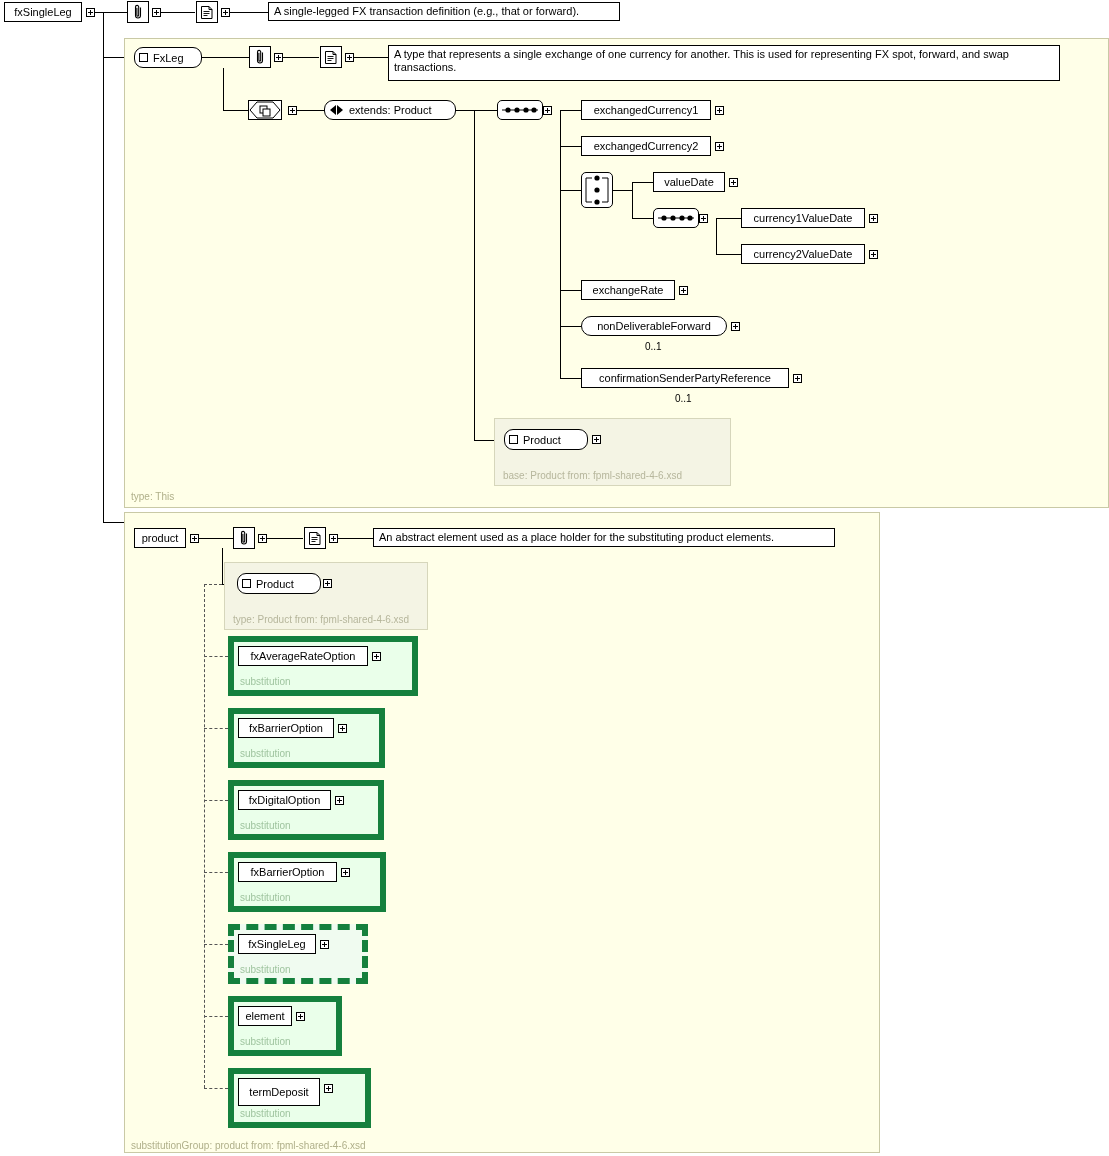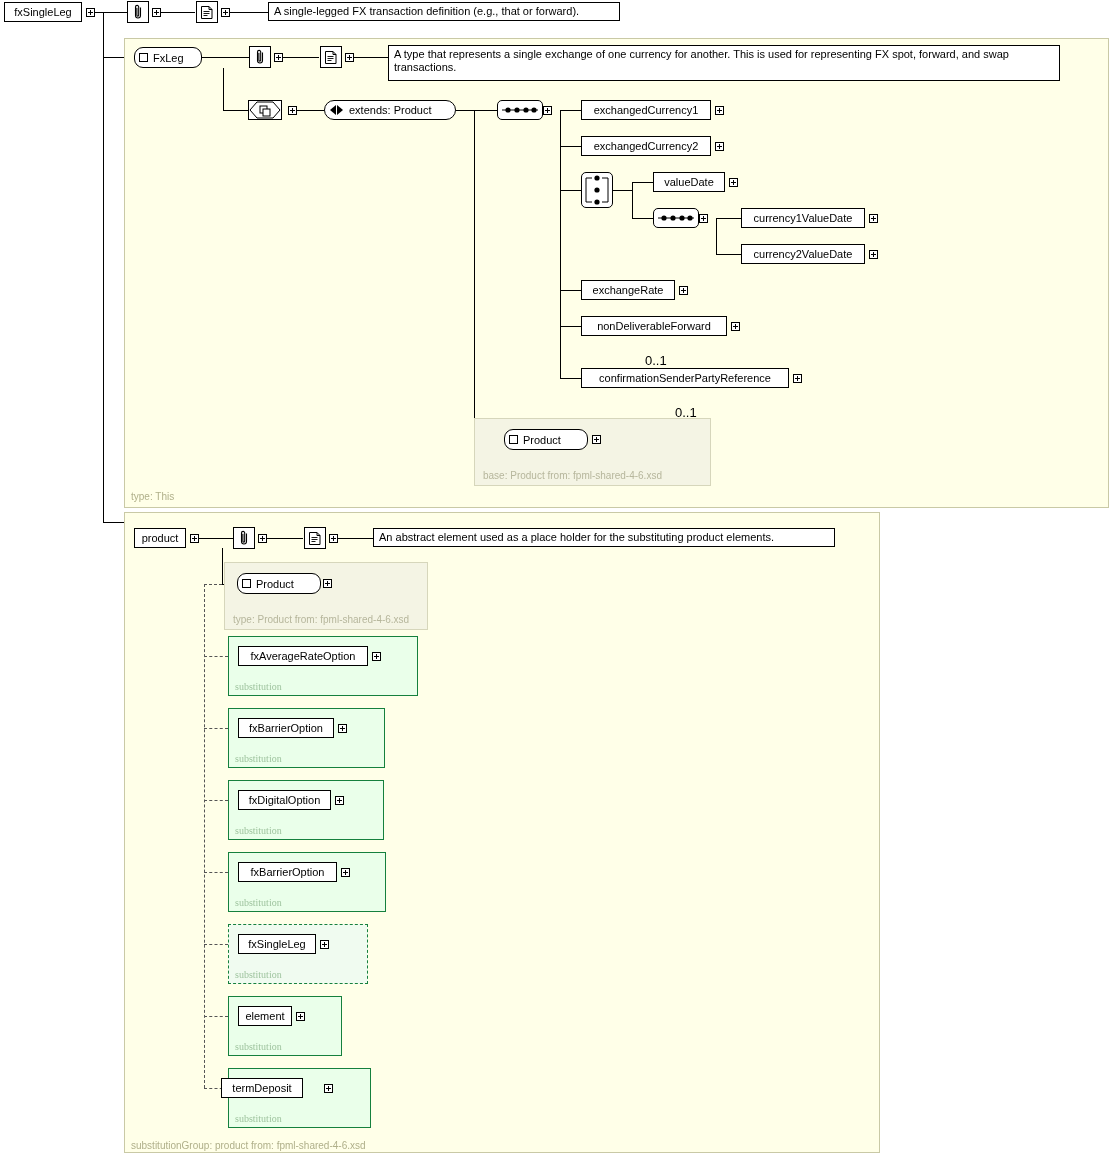--- a/index.html
+++ b/index.html
@@ -28,21 +28,21 @@
   }
   .panel{
     position:absolute;box-sizing:border-box;
     background:#ffffe8;border:1px solid #c9c9a6;
   }
   .panel-label{
     position:absolute;font-size:10px;color:#b0b08a;white-space:nowrap;
   }
   .greenbox{
     position:absolute;box-sizing:border-box;
-    background:#eaffea;border:1px solid #15803d;font-family:Liberation Serif, serif;
+    background:#eaffea;border:6px solid #15803d;
   }
   .greenbox.dashed{border-style:dashed;background:#f0fbf0;}
   .greenbox .sub{
     position:absolute;left:6px;bottom:3px;font-size:10px;color:#9fc49f;
   }
   .graybox{
     position:absolute;box-sizing:border-box;
     background:#f4f4e4;border:1px solid #d6d6bb;
   }
   .graybox .sub{
@@ -75,21 +75,21 @@
   .elem.round{border-radius:9px;padding-left:4px;}
   .sqmark{
     width:9px;height:9px;border:1px solid #000;background:#fff;display:inline-block;
     margin-right:5px;box-sizing:border-box;
   }
   
   .compositor{
     position:absolute;box-sizing:border-box;border:1px solid #000;background:#fff;
     border-radius:5px;
   }
-  .occ{position:absolute;font-size:13px;color:#000;white-space:nowrap;margin-top:12px;}
+  .occ{position:absolute;font-size:10px;color:#000;white-space:nowrap;}
   
   .extends{
     position:absolute;box-sizing:border-box;border:1px solid #000;background:#fff;
     border-radius:9px;height:20px;display:flex;align-items:center;
     font-size:11px;white-space:nowrap;padding-right:8px;
   }
   .tri{
     width:0;height:0;border-top:5px solid transparent;border-bottom:5px solid transparent;
     display:inline-block;
   }
@@ -174,21 +174,21 @@
 <div class="hexbox" style="left:248px;top:100px;">
   <svg width="32" height="18" viewBox="0 0 32 18" style="display:block">
     <path d="M8 1 h16 l7 8 l-7 8 h-16 l-7 -8 z" fill="#fff" stroke="#000" stroke-width="1"></path>
     <rect x="11" y="5" width="7" height="7" fill="#fff" stroke="#000" stroke-width="1"></rect>
     <rect x="14" y="8" width="7" height="7" fill="#fff" stroke="#000" stroke-width="1"></rect>
   </svg>
 </div>
 <div class="plus" style="left:288px;top:106px;"></div>
 <div class="h" style="left:297px;top:110px;width:27px;"></div>
 
-<div class="extends" style="left:324px;top:100px;width:132px;border-radius:10px;">
+<div class="extends" style="left:324px;top:100px;width:132px;">
   <span class="tri tri-l"></span>
   <span class="tri tri-r"></span>
   <span>extends: Product</span>
 </div>
 
 <div class="h" style="left:456px;top:110px;width:41px;"></div>
 
 <div class="compositor" style="left:497px;top:100px;width:46px;height:20px;">
   <svg width="44" height="18" viewBox="0 0 44 18" style="display:block">
     <line x1="4" y1="9" x2="40" y2="9" stroke="#000" stroke-width="1"></line>
@@ -259,37 +259,37 @@
 </div>
 <div class="plus" style="left:869px;top:250px;"></div>
 
 <div class="h" style="left:560px;top:290px;width:21px;"></div>
 <div class="node" style="left:581px;top:280px;width:94px;height:20px;">
   <span>exchangeRate</span>
 </div>
 <div class="plus" style="left:679px;top:286px;"></div>
 
 <div class="h" style="left:560px;top:326px;width:21px;"></div>
-<div class="node" style="left:581px;top:316px;width:146px;height:20px;">
+<div class="node" style="left:581px;top:316px;width:146px;height:20px;border-radius:10px;">
   <span>nonDeliverableForward</span>
 </div>
 <div class="plus" style="left:731px;top:322px;"></div>
 <div class="occ" style="left:645px;top:341px;">0..1</div>
 
 <div class="h" style="left:560px;top:378px;width:21px;"></div>
 <div class="node" style="left:581px;top:368px;width:208px;height:20px;">
   <span>confirmationSenderPartyReference</span>
 </div>
 <div class="plus" style="left:793px;top:374px;"></div>
 <div class="occ" style="left:675px;top:393px;">0..1</div>
 
 <div class="v" style="left:474px;top:110px;height:330px;"></div>
 <div class="h" style="left:474px;top:440px;width:30px;"></div>
 
-<div class="graybox" style="left:474px;top:418px;width:237px;height:68px;padding-left:14px;">
+<div class="graybox" style="left:494px;top:418px;width:237px;height:68px;padding-left:14px;">
   <span class="sub">base: Product from: fpml-shared-4-6.xsd</span>
 </div>
 <div class="elem round" style="left:504px;top:429px;width:84px;height:21px;background:#fff;">
   <span class="sqmark"></span>
   <span>Product</span>
 </div>
 <div class="plus" style="left:592px;top:435px;"></div>
 
 <div class="panel" style="left:124px;top:512px;width:756px;height:641px;"></div>
 <div class="panel-label" style="left:131px;top:1140px;">substitutionGroup: product from: fpml-shared-4-6.xsd</div>
@@ -388,16 +388,16 @@
 </div>
 <div class="node" style="left:238px;top:1006px;width:54px;height:20px;">
   <span>element</span>
 </div>
 <div class="plus" style="left:296px;top:1012px;"></div>
 
 <div class="hd" style="left:204px;top:1088px;width:24px;"></div>
 <div class="greenbox" style="left:228px;top:1068px;width:143px;height:60px;">
   <span class="sub">substitution</span>
 </div>
-<div class="node" style="left:221px;top:1078px;width:82px;height:20px;">
+<div class="node" style="left:238px;top:1078px;width:82px;height:28px;">
   <span>termDeposit</span>
 </div>
 <div class="plus" style="left:324px;top:1084px;"></div>
 
 </body></html>

